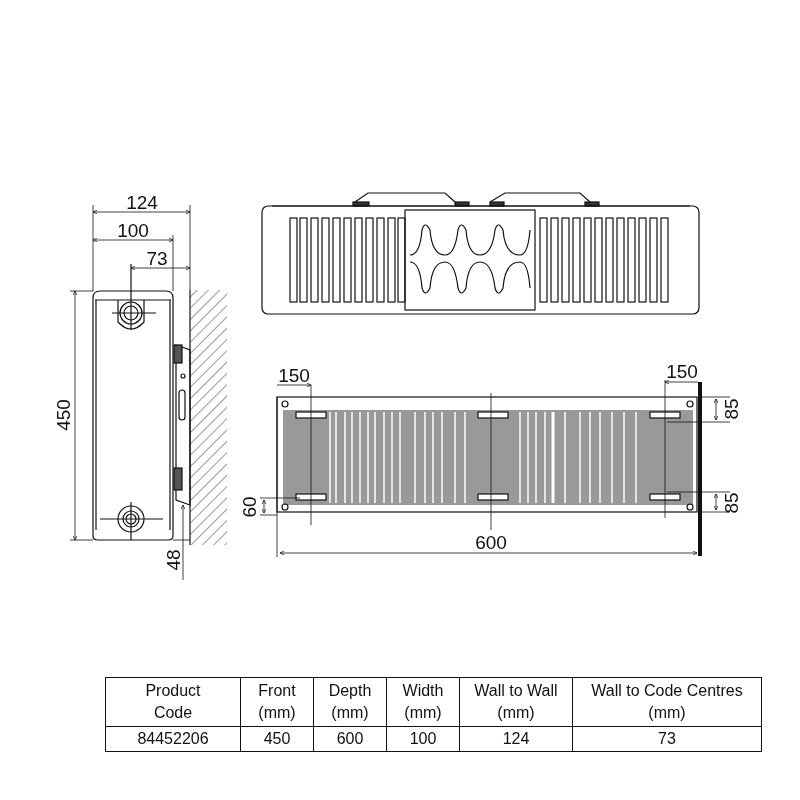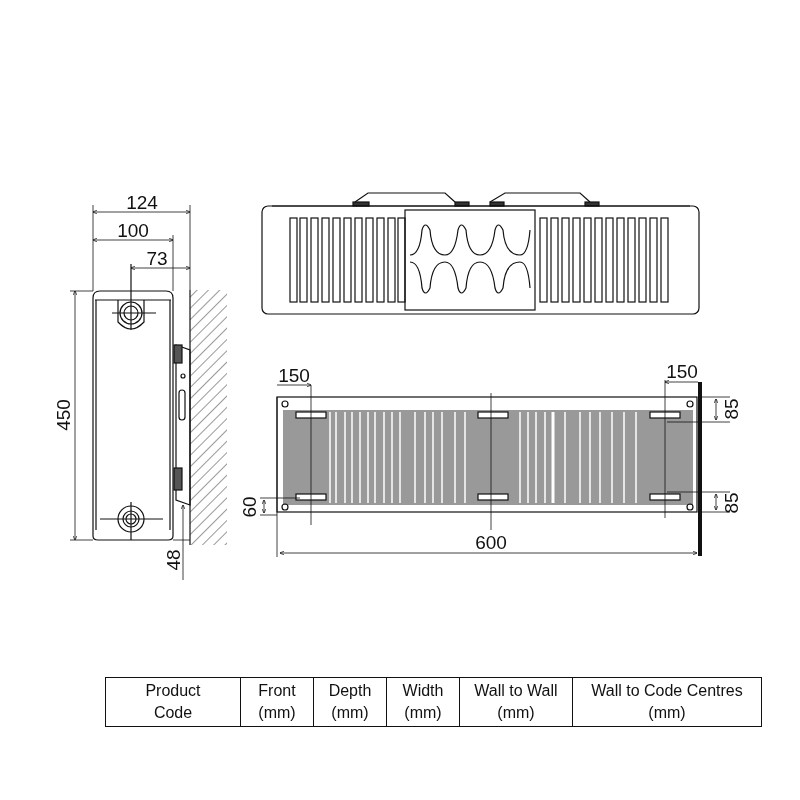--- a/index.html
+++ b/index.html
@@ -188,14 +188,22 @@
 <table class="spec">
   <tbody>
       <tr>
     <th style="width:128px"><span>Product</span><br><span>Code</span></th>
     <th style="width:66px"><span>Front</span><br><span>(mm)</span></th>
     <th style="width:66px"><span>Depth</span><br><span>(mm)</span></th>
     <th style="width:66px"><span>Width</span><br><span>(mm)</span></th>
     <th style="width:106px"><span>Wall to Wall</span><br><span>(mm)</span></th>
     <th style="width:182px"><span>Wall to Code Centres</span><br><span>(mm)</span></th>
   </tr>
+  <tr>
+    <td>84452206</td>
+    <td>450</td>
+    <td>600</td>
+    <td>100</td>
+    <td>124</td>
+    <td>73</td>
+  </tr>
 </tbody>
   </table>
 
 </body></html>

